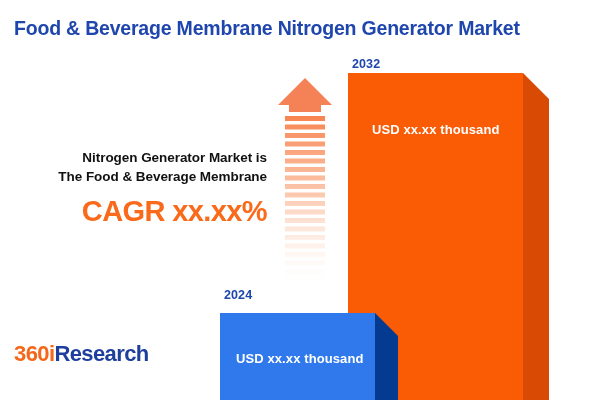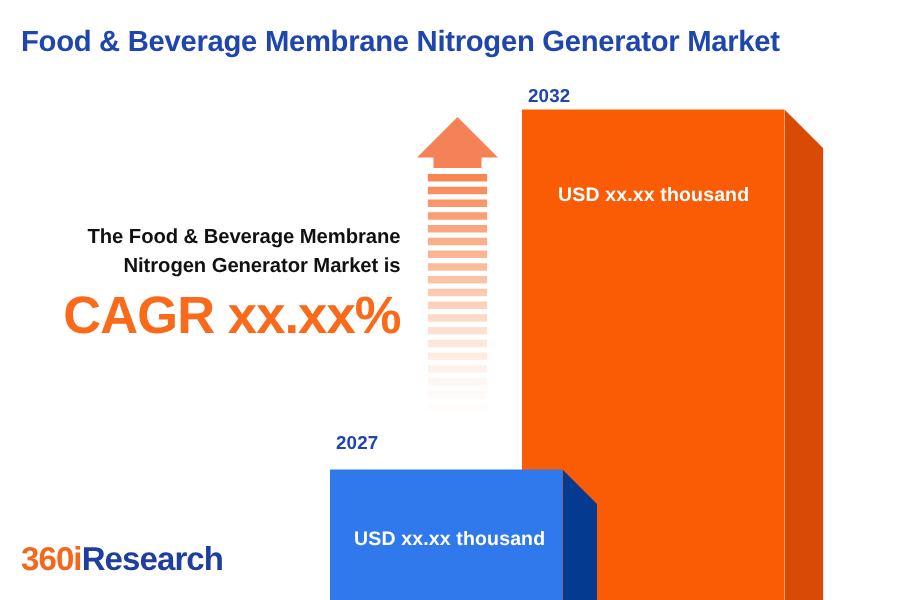--- a/index.html
+++ b/index.html
@@ -127,33 +127,33 @@
   }
   .statement-text {
     font-size: 13.5px;
     font-weight: bold;
     color: #111111;
     line-height: 19px;
     letter-spacing: -0.05px;
   }
   .statement-cagr {
     margin-top: 8px;
-    font-size: 35px;
+    font-size: 29px;
     font-weight: bold;
     color: #f96a1b;
     letter-spacing: -0.6px;
     line-height: 34px;
     white-space: nowrap;
   }
 
   
   #logo {
     position: absolute;
     left: 14px;
-    top: 360px;
+    top: 341px;
     font-size: 22px;
     font-weight: bold;
     letter-spacing: -0.6px;
     z-index: 7;
     white-space: nowrap;
   }
   #logo .logo-360i { color: #f5671a; }
   #logo .logo-research { color: #1f3f9e; }
 </style>
 </head>
@@ -197,34 +197,34 @@
       </defs>
 
       <path d="M29 2 L56 29 L45 29 L45 36 L13 36 L13 29 L2 29 Z" fill="#f58257"></path>
 
       <rect x="9" y="40" width="40" height="170" fill="url(#shaftFade)" clip-path="url(#stripeClip)"></rect>
     </svg>
   </div>
 
   <div class="statement">
     <div class="statement-text">
+      <div>Nitrogen Generator Market is</div>
       <div>The Food &amp; Beverage Membrane</div>
-      <div>Nitrogen Generator Market is</div>
     </div>
     <div class="statement-cagr">CAGR xx.xx%</div>
   </div>
 
   <div class="year-label year-2032">2032</div>
   <div class="bar" id="bar-2032">
     <div class="face"></div>
     <div class="side"></div>
   </div>
   <div class="bar-value value-2032">USD xx.xx thousand</div>
 
-  <div class="year-label year-2024">2027</div>
+  <div class="year-label year-2024">2024</div>
   <div class="bar" id="bar-2024">
     <div class="face"></div>
     <div class="side"></div>
   </div>
   <div class="bar-value value-2024">USD xx.xx thousand</div>
 
   <div id="logo">
     <span class="logo-360i">360i</span><span class="logo-research">Research</span>
   </div>
 

